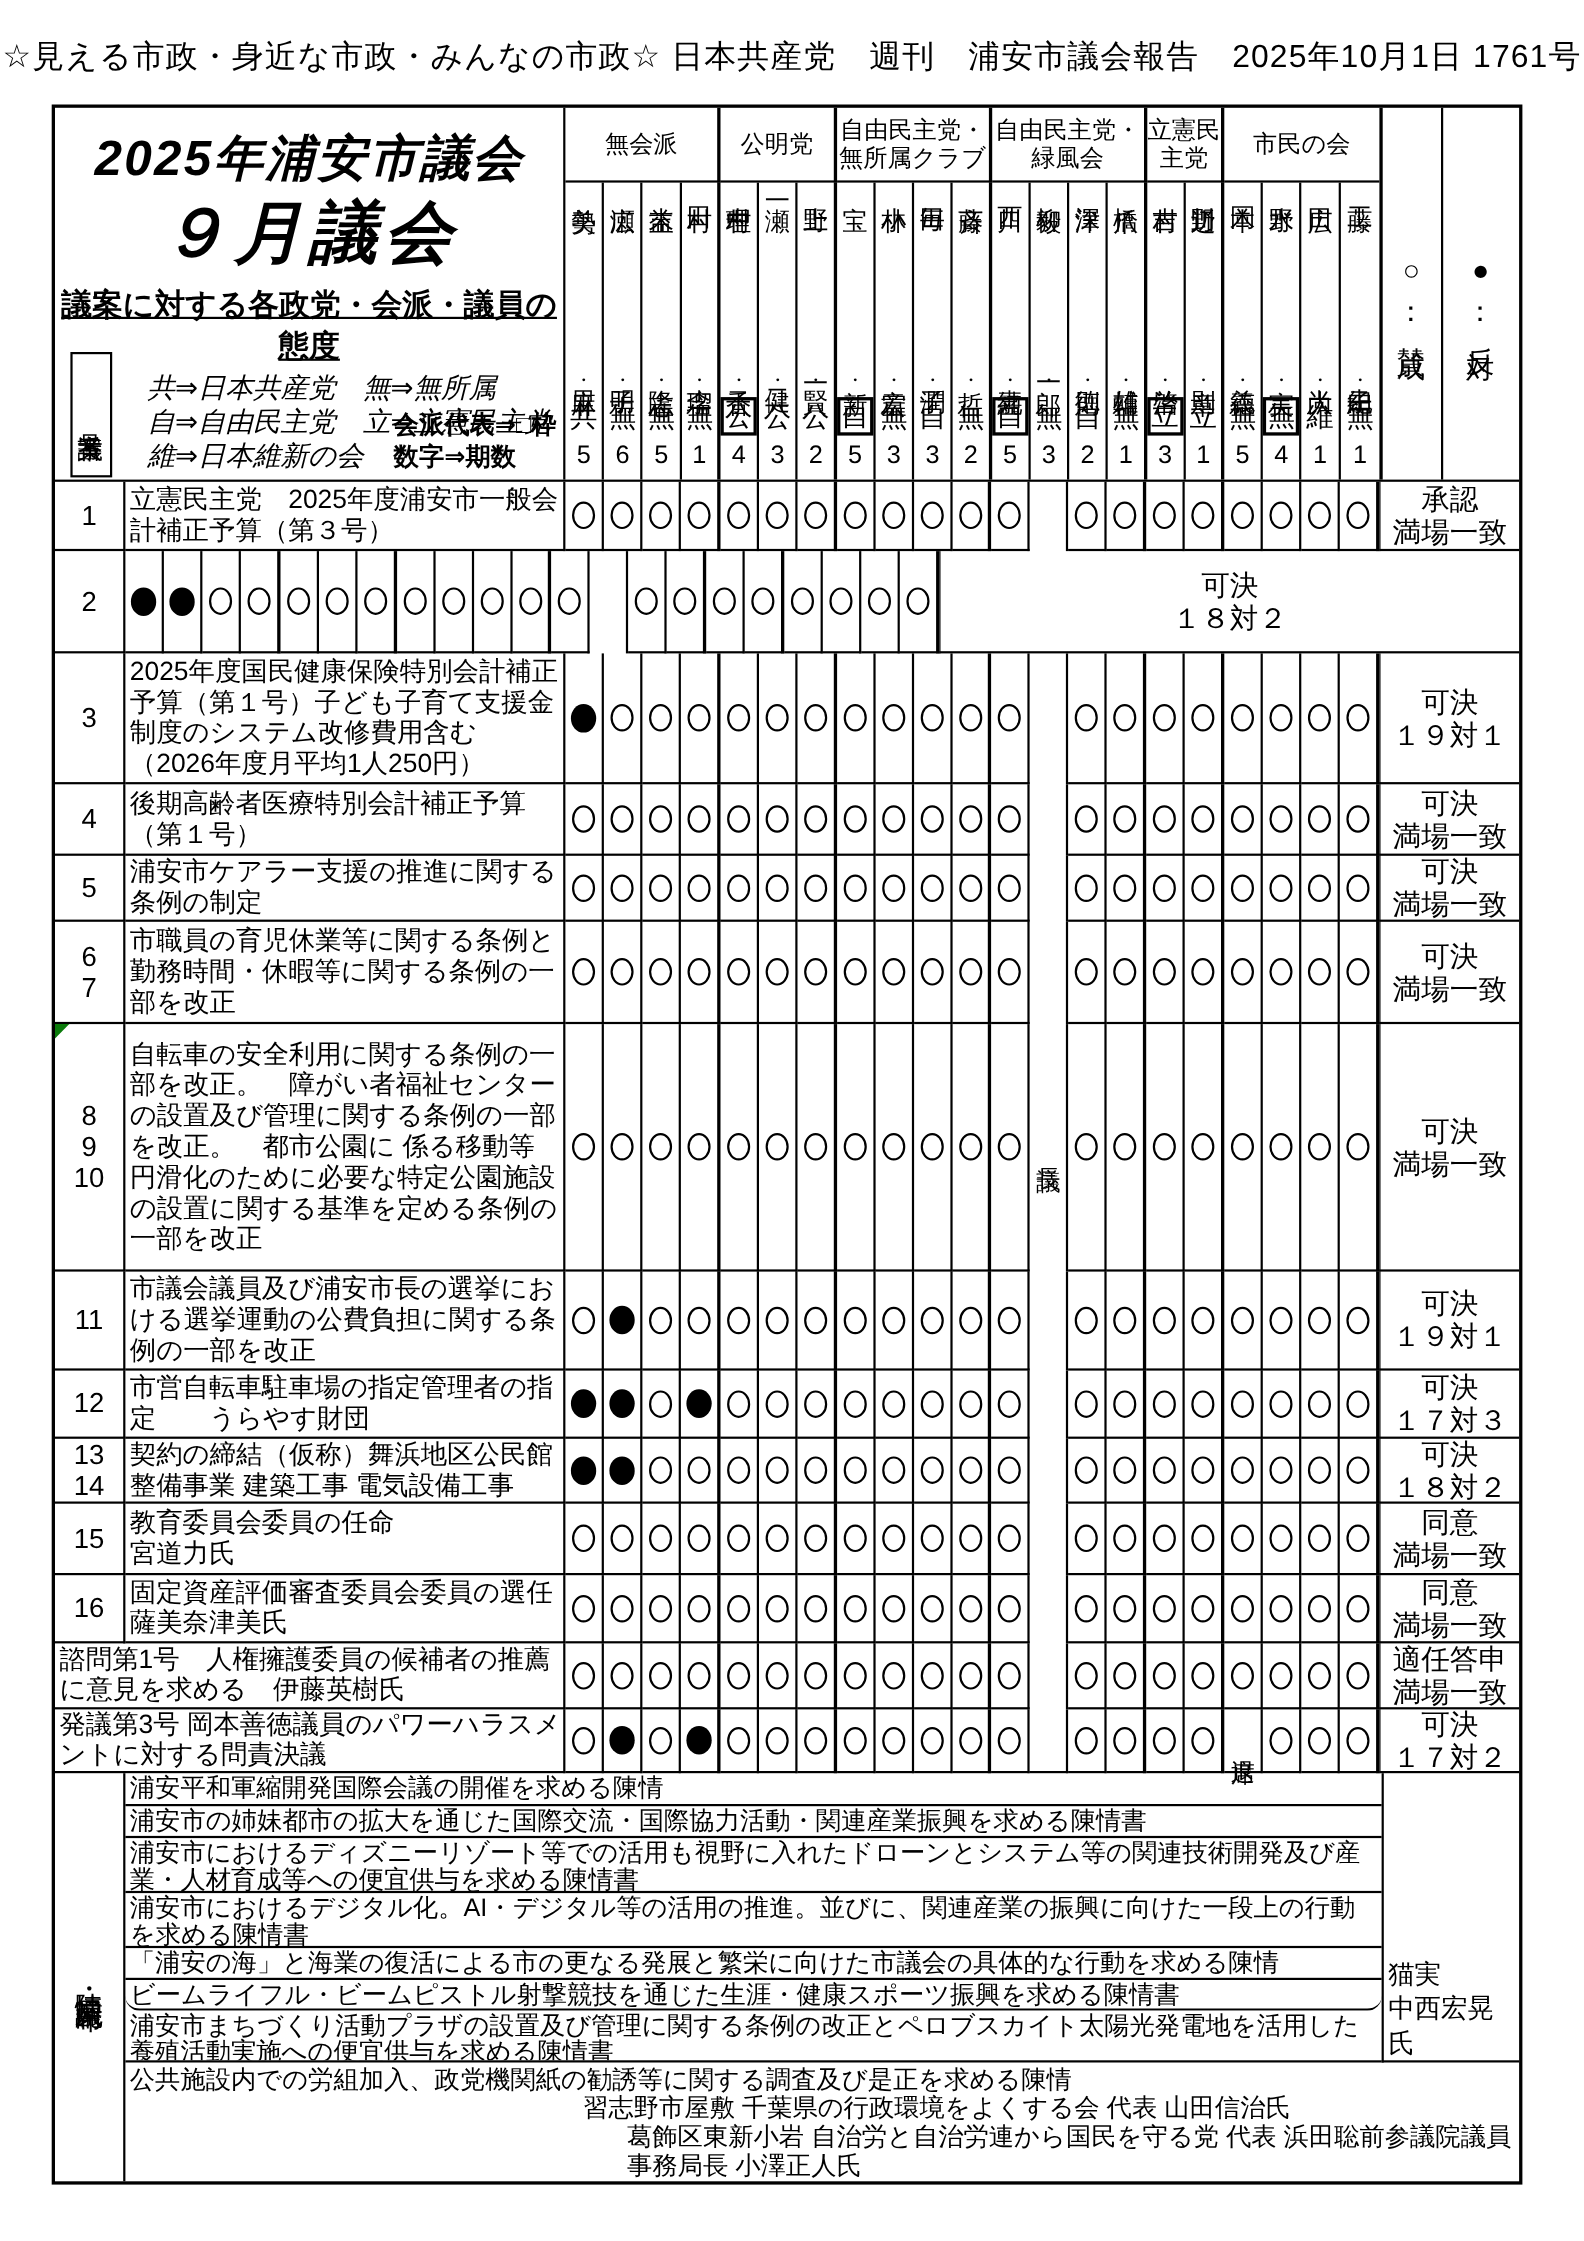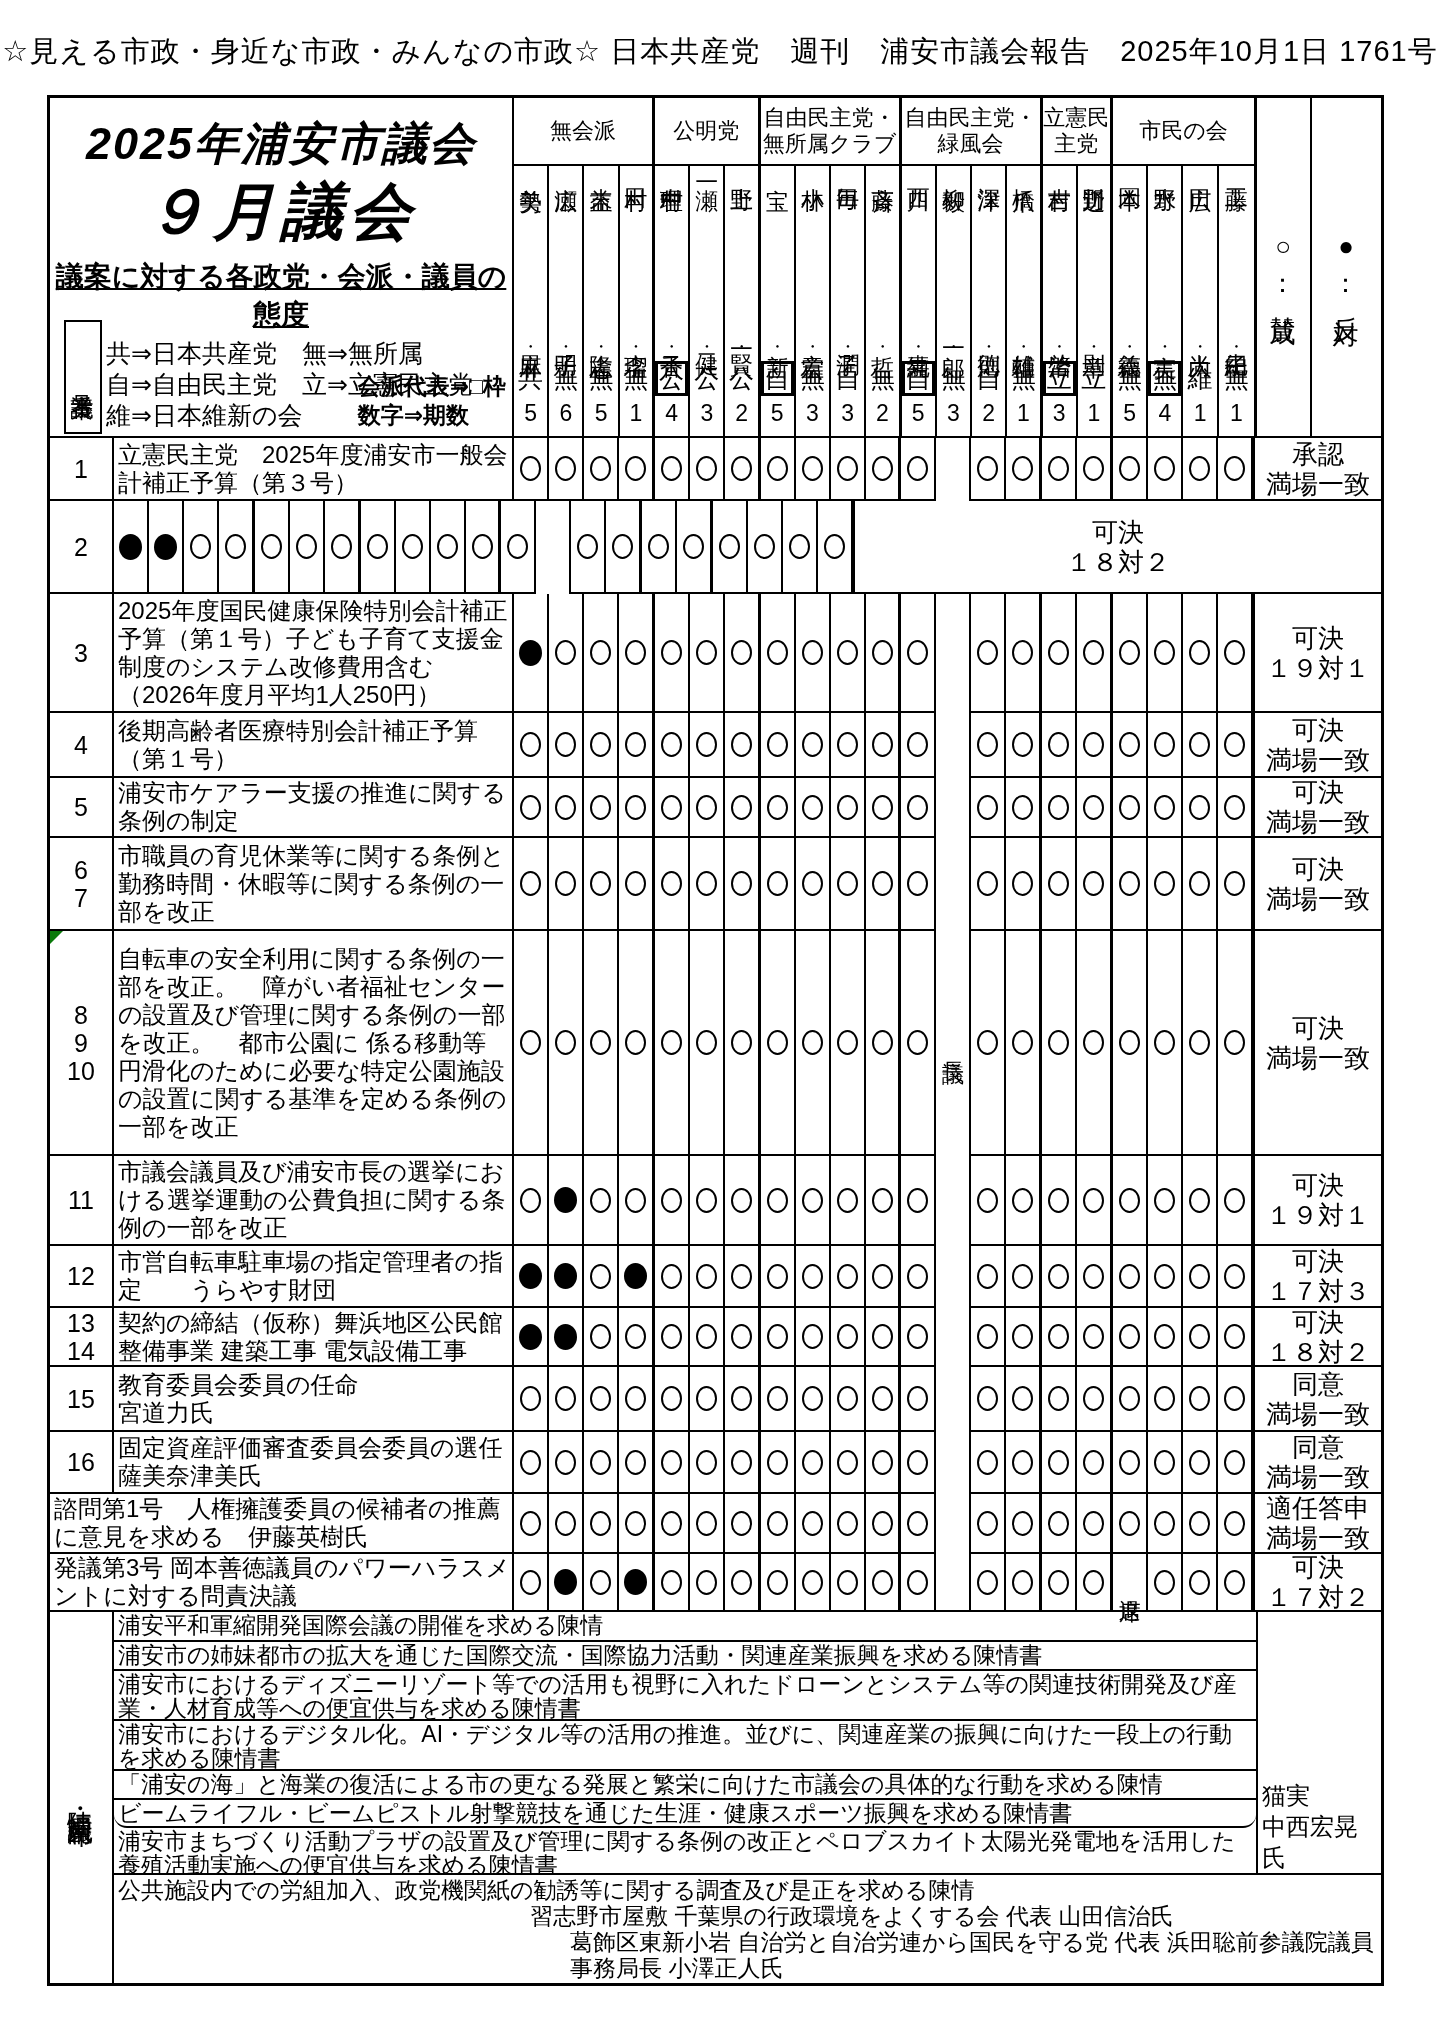--- a/index.html
+++ b/index.html
@@ -6,21 +6,21 @@
   body{width:1440px;height:2037px;position:relative;font-family:"Liberation Sans","DejaVu Sans",sans-serif;color:#000;}
   *{box-sizing:border-box;}
   .masthead{position:absolute;top:32px;left:0;width:1440px;text-align:center;font-size:29px;letter-spacing:1px;white-space:nowrap;}
   .board{position:absolute;left:47px;top:95px;width:1337px;border:3px solid #000;background:#fff;}
   
   .head-row{display:flex;height:340px;border-bottom:2px solid #000;}
   .title-block{width:464px;border-right:2px solid #000;position:relative;}
   .t1{margin-top:16px;text-align:center;font-size:45px;font-weight:900;font-style:italic;letter-spacing:2px;}
   .t2{text-align:center;font-size:62px;font-weight:900;font-style:italic;letter-spacing:6px;margin-top:-4px;}
   .t3{text-align:center;font-size:28px;font-weight:900;margin-top:4px;letter-spacing:0px;text-decoration:underline;}
-  .legend{margin:4px 0 0 56px;font-size:25px;line-height:31px;white-space:pre;}
+  .legend{margin:4px 0 0 84px;font-size:25px;line-height:31px;white-space:pre;font-style:italic;}
   .rep-note{position:absolute;right:6px;bottom:6px;text-align:left;font-size:23px;font-weight:900;line-height:29px;}
   .billno-box{position:absolute;left:14px;bottom:2px;width:38px;height:114px;border:2px solid #000;display:flex;align-items:center;justify-content:center;font-size:23px;}
   .vt{writing-mode:vertical-rl;text-orientation:upright;}
   .members-block{width:740px;display:flex;flex-direction:column;}
   .factions-row{display:flex;height:68px;}
   .fcell{border-right:3px solid #000;border-bottom:2px solid #000;display:flex;align-items:center;justify-content:center;text-align:center;font-size:22px;line-height:26px;white-space:pre-line;}
   .fcell:last-child{border-right:none;}
   .members-row{display:flex;flex:1;}
   .mcell{border-right:2px solid #000;display:flex;flex-direction:column;align-items:center;padding-top:4px;}
   .mcell.fend{border-right:3px solid #000;}

